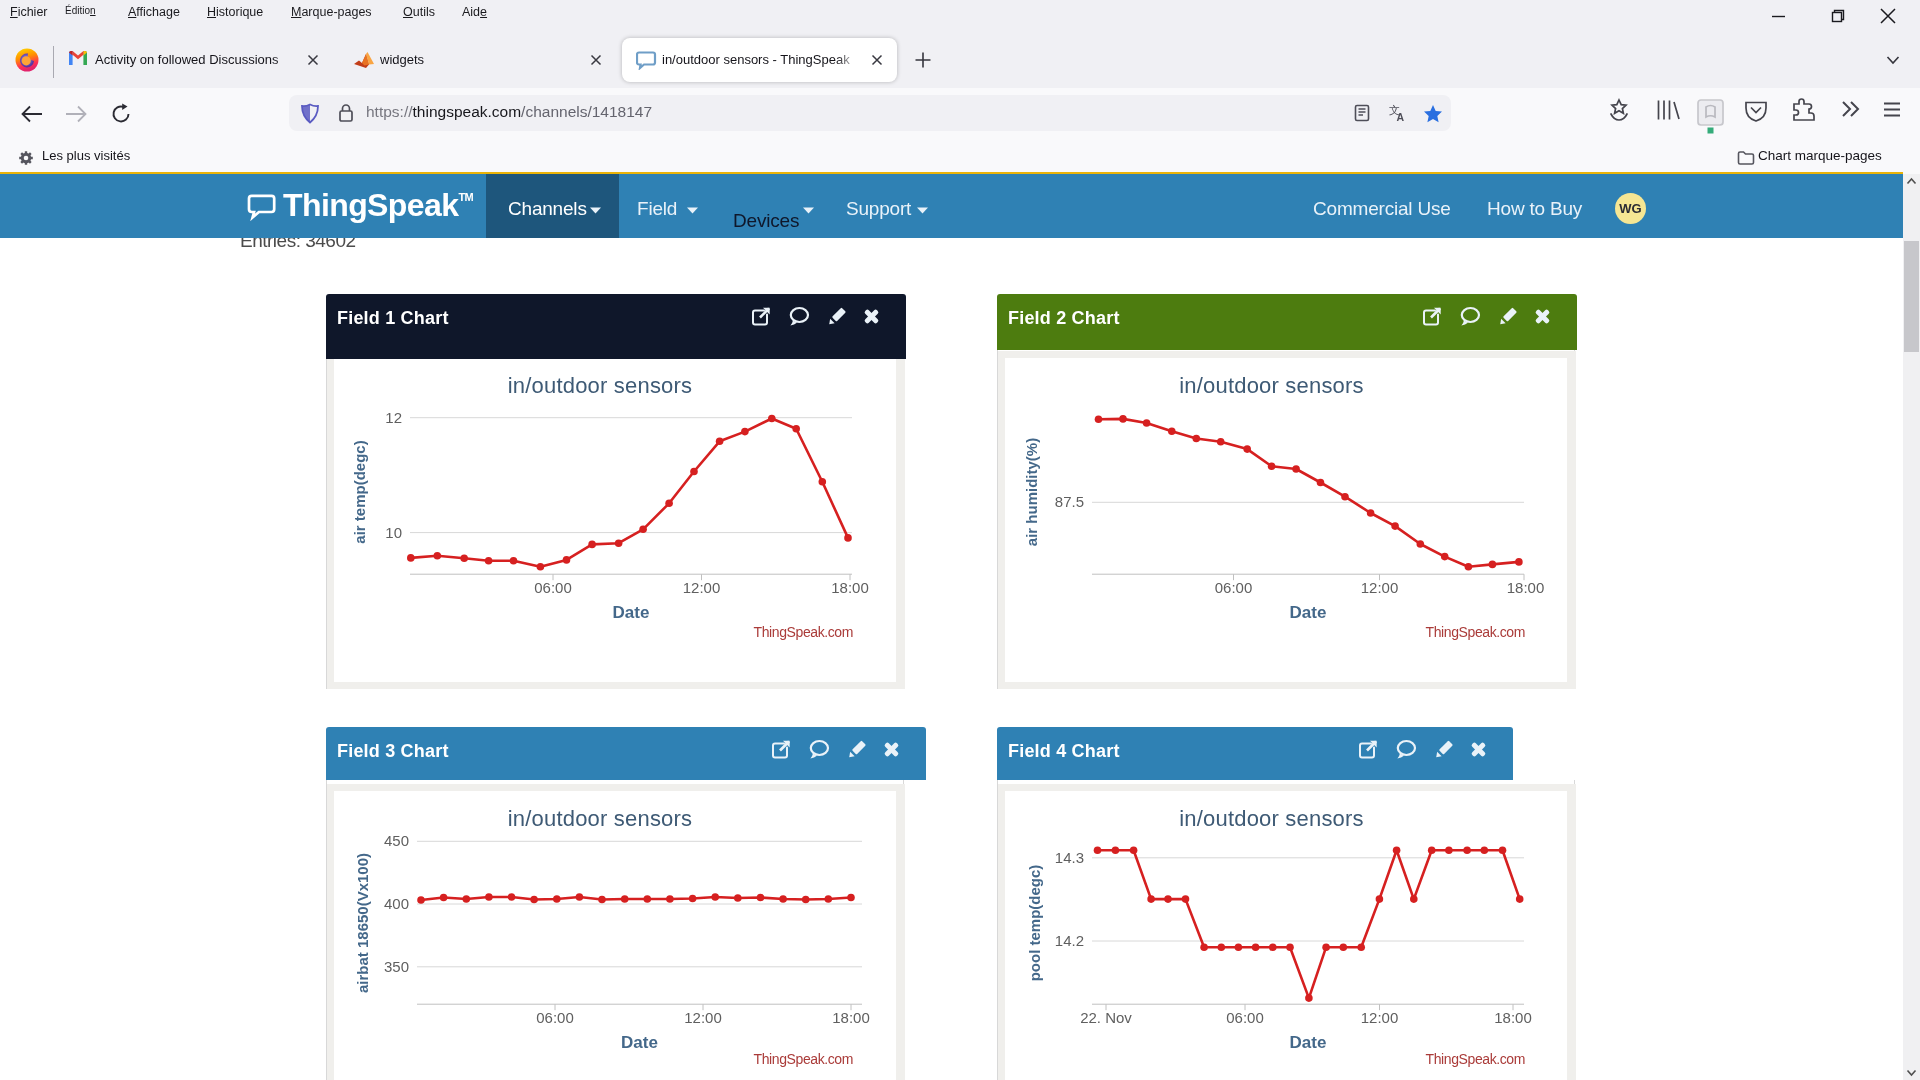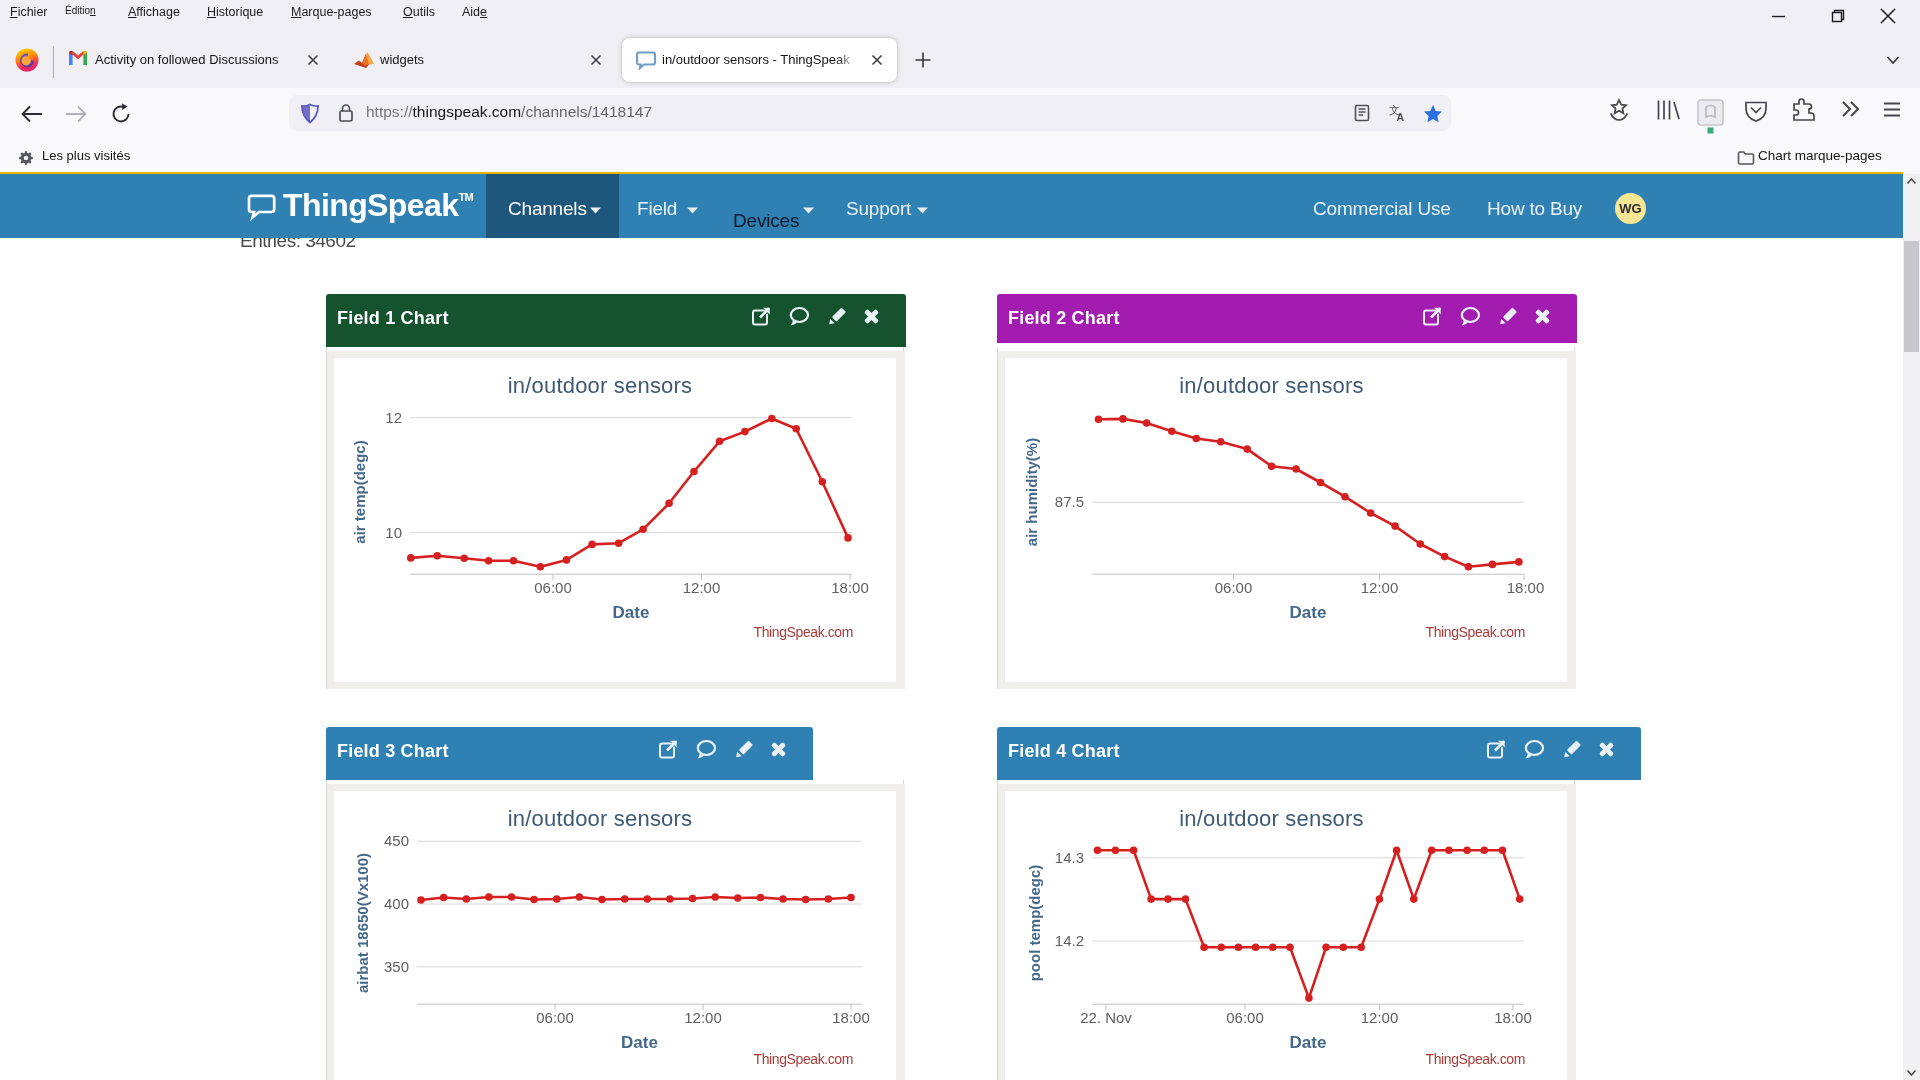--- a/index.html
+++ b/index.html
@@ -165,21 +165,21 @@
 <svg width="17" height="906" viewBox="0 0 17 906">
 <rect x="1" y="67" width="15" height="111" fill="#c7c7cb"></rect>
 <path d="M 4.5,9.5 L 8.5,5 L 12.5,9.5" stroke="#505050" stroke-width="1.6" fill="none"></path>
 <path d="M 4.5,896.5 L 8.5,901 L 12.5,896.5" stroke="#505050" stroke-width="1.6" fill="none"></path>
 </svg>
 </div>
 <div style="position:absolute;left:326px;top:294px;width:580px;height:396px;">
 <div style="position:absolute;left:0;top:53px;width:578px;height:342px;background:#fff;border:1px solid #d8d8d8;border-top:none"></div>
 <div style="position:absolute;left:1px;top:57px;width:578px;height:338px;background:#f0efec"></div>
 <div style="position:absolute;left:8px;top:64px;width:562px;height:324px;background:#fff"></div>
-<div style="position:absolute;left:0;top:0;width:580px;height:53px;background:#14532d;border-radius:3px 3px 0 0">
+<div style="position:absolute;left:0;top:0;width:580px;height:65px;background:#0f172a;border-radius:3px 3px 0 0">
 <div style="position:absolute;left:11px;top:14px;font-size:18px;font-weight:bold;color:#fff;letter-spacing:0.2px">Field 1 Chart</div>
 <svg width="250" height="53" viewBox="0 0 250 53" style="position:absolute;right:20px;top:0">
 <g transform="translate(125.5,22)" stroke="#eaf2f8" fill="none" stroke-width="2">
           <path d="M 2.5,-5.5 L -6.5,-5.5 Q -8.5,-5.5 -8.5,-3.5 L -8.5,6.5 Q -8.5,8.5 -6.5,8.5 L 3.5,8.5 Q 5.5,8.5 5.5,6.5 L 5.5,-1.5" stroke-linecap="round"></path>
           <path d="M -1.5,1.5 L 7.5,-7.5" stroke-width="2.6"></path>
           <path d="M 1.5,-8.2 L 8.2,-8.2 L 8.2,-1.5" fill="#eaf2f8" stroke="none"></path>
         </g>
 <g transform="translate(163.4,22)" stroke="#eaf2f8" fill="none" stroke-width="2.2">
           <ellipse cx="0" cy="-1" rx="8.6" ry="7"></ellipse>
           <path d="M -6.5,4.5 Q -7,7.5 -9,9.5 Q -5,9 -2.5,6.7" fill="#eaf2f8" stroke="none"></path>
@@ -194,21 +194,21 @@
             <rect x="-8.3" y="-2.5" width="16.6" height="5" rx="2"></rect>
           </g>
         </g>
 </svg>
 </div>
 </div>
 <div style="position:absolute;left:997px;top:294px;width:580px;height:396px;">
 <div style="position:absolute;left:0;top:53px;width:578px;height:342px;background:#fff;border:1px solid #d8d8d8;border-top:none"></div>
 <div style="position:absolute;left:1px;top:57px;width:578px;height:338px;background:#f0efec"></div>
 <div style="position:absolute;left:8px;top:64px;width:562px;height:324px;background:#fff"></div>
-<div style="position:absolute;left:0;top:0;width:580px;height:49px;background:#a21caf;border-radius:3px 3px 0 0">
+<div style="position:absolute;left:0;top:0;width:580px;height:56px;background:#4d7c0f;border-radius:3px 3px 0 0">
 <div style="position:absolute;left:11px;top:14px;font-size:18px;font-weight:bold;color:#fff;letter-spacing:0.2px">Field 2 Chart</div>
 <svg width="250" height="53" viewBox="0 0 250 53" style="position:absolute;right:20px;top:0">
 <g transform="translate(125.5,22)" stroke="#eaf2f8" fill="none" stroke-width="2">
           <path d="M 2.5,-5.5 L -6.5,-5.5 Q -8.5,-5.5 -8.5,-3.5 L -8.5,6.5 Q -8.5,8.5 -6.5,8.5 L 3.5,8.5 Q 5.5,8.5 5.5,6.5 L 5.5,-1.5" stroke-linecap="round"></path>
           <path d="M -1.5,1.5 L 7.5,-7.5" stroke-width="2.6"></path>
           <path d="M 1.5,-8.2 L 8.2,-8.2 L 8.2,-1.5" fill="#eaf2f8" stroke="none"></path>
         </g>
 <g transform="translate(163.4,22)" stroke="#eaf2f8" fill="none" stroke-width="2.2">
           <ellipse cx="0" cy="-1" rx="8.6" ry="7"></ellipse>
           <path d="M -6.5,4.5 Q -7,7.5 -9,9.5 Q -5,9 -2.5,6.7" fill="#eaf2f8" stroke="none"></path>
@@ -223,21 +223,21 @@
             <rect x="-8.3" y="-2.5" width="16.6" height="5" rx="2"></rect>
           </g>
         </g>
 </svg>
 </div>
 </div>
 <div style="position:absolute;left:326px;top:727px;width:580px;height:396px;">
 <div style="position:absolute;left:0;top:53px;width:578px;height:342px;background:#fff;border:1px solid #d8d8d8;border-top:none"></div>
 <div style="position:absolute;left:1px;top:57px;width:578px;height:338px;background:#f0efec"></div>
 <div style="position:absolute;left:8px;top:64px;width:562px;height:324px;background:#fff"></div>
-<div style="position:absolute;left:0;top:0;width:487px;height:53px;background:#2f81b4;border-radius:3px 3px 0 0">
+<div style="position:absolute;left:0;top:0;width:600px;height:53px;background:#2f81b4;border-radius:3px 3px 0 0">
 <div style="position:absolute;left:11px;top:14px;font-size:18px;font-weight:bold;color:#fff;letter-spacing:0.2px">Field 3 Chart</div>
 <svg width="250" height="53" viewBox="0 0 250 53" style="position:absolute;right:20px;top:0">
 <g transform="translate(125.5,22)" stroke="#eaf2f8" fill="none" stroke-width="2">
           <path d="M 2.5,-5.5 L -6.5,-5.5 Q -8.5,-5.5 -8.5,-3.5 L -8.5,6.5 Q -8.5,8.5 -6.5,8.5 L 3.5,8.5 Q 5.5,8.5 5.5,6.5 L 5.5,-1.5" stroke-linecap="round"></path>
           <path d="M -1.5,1.5 L 7.5,-7.5" stroke-width="2.6"></path>
           <path d="M 1.5,-8.2 L 8.2,-8.2 L 8.2,-1.5" fill="#eaf2f8" stroke="none"></path>
         </g>
 <g transform="translate(163.4,22)" stroke="#eaf2f8" fill="none" stroke-width="2.2">
           <ellipse cx="0" cy="-1" rx="8.6" ry="7"></ellipse>
           <path d="M -6.5,4.5 Q -7,7.5 -9,9.5 Q -5,9 -2.5,6.7" fill="#eaf2f8" stroke="none"></path>
@@ -252,21 +252,21 @@
             <rect x="-8.3" y="-2.5" width="16.6" height="5" rx="2"></rect>
           </g>
         </g>
 </svg>
 </div>
 </div>
 <div style="position:absolute;left:997px;top:727px;width:580px;height:396px;">
 <div style="position:absolute;left:0;top:53px;width:578px;height:342px;background:#fff;border:1px solid #d8d8d8;border-top:none"></div>
 <div style="position:absolute;left:1px;top:57px;width:578px;height:338px;background:#f0efec"></div>
 <div style="position:absolute;left:8px;top:64px;width:562px;height:324px;background:#fff"></div>
-<div style="position:absolute;left:0;top:0;width:644px;height:53px;background:#2f81b4;border-radius:3px 3px 0 0">
+<div style="position:absolute;left:0;top:0;width:516px;height:53px;background:#2f81b4;border-radius:3px 3px 0 0">
 <div style="position:absolute;left:11px;top:14px;font-size:18px;font-weight:bold;color:#fff;letter-spacing:0.2px">Field 4 Chart</div>
 <svg width="250" height="53" viewBox="0 0 250 53" style="position:absolute;right:20px;top:0">
 <g transform="translate(125.5,22)" stroke="#eaf2f8" fill="none" stroke-width="2">
           <path d="M 2.5,-5.5 L -6.5,-5.5 Q -8.5,-5.5 -8.5,-3.5 L -8.5,6.5 Q -8.5,8.5 -6.5,8.5 L 3.5,8.5 Q 5.5,8.5 5.5,6.5 L 5.5,-1.5" stroke-linecap="round"></path>
           <path d="M -1.5,1.5 L 7.5,-7.5" stroke-width="2.6"></path>
           <path d="M 1.5,-8.2 L 8.2,-8.2 L 8.2,-1.5" fill="#eaf2f8" stroke="none"></path>
         </g>
 <g transform="translate(163.4,22)" stroke="#eaf2f8" fill="none" stroke-width="2.2">
           <ellipse cx="0" cy="-1" rx="8.6" ry="7"></ellipse>
           <path d="M -6.5,4.5 Q -7,7.5 -9,9.5 Q -5,9 -2.5,6.7" fill="#eaf2f8" stroke="none"></path>

